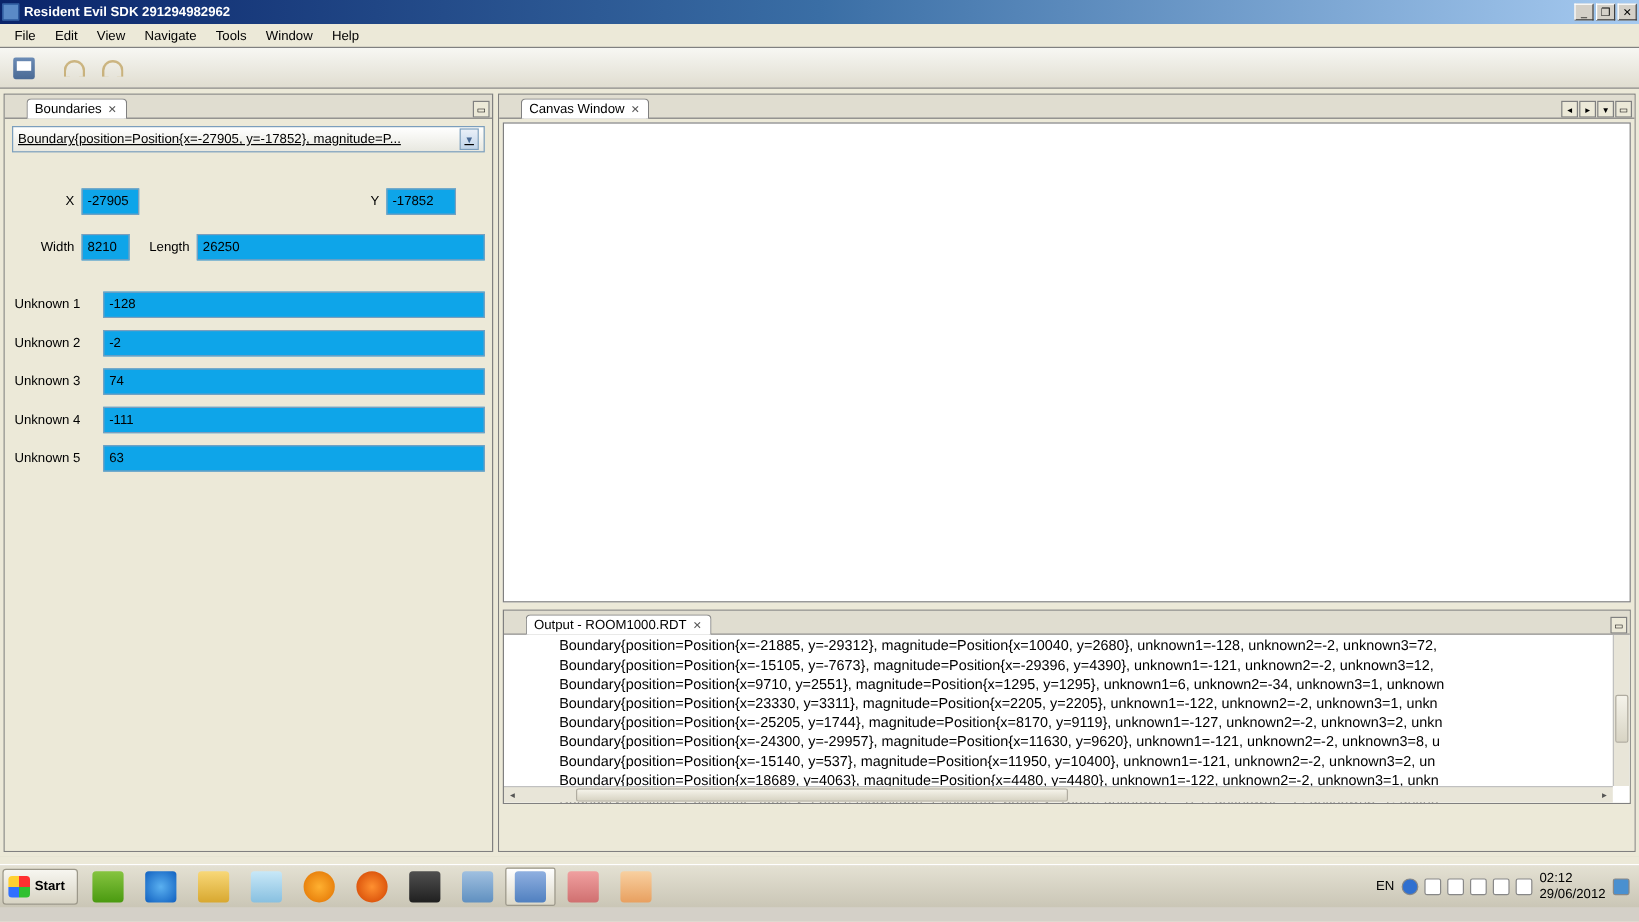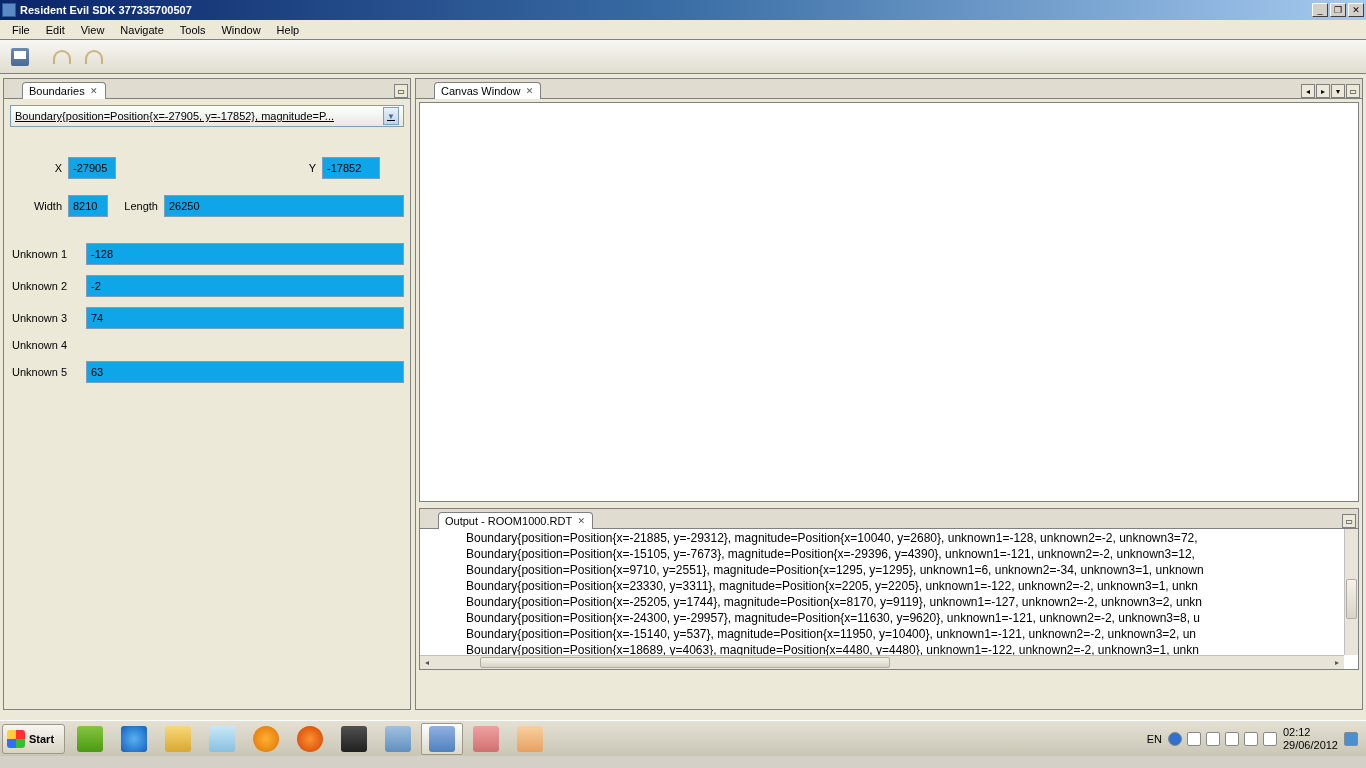--- a/index.html
+++ b/index.html
@@ -81,21 +81,21 @@
 .sys-tray { margin-left: auto; display: flex; align-items: center; gap: 6px; padding-right: 6px; font-size: 11px; }
 .tray-icons { display: flex; gap: 5px; }
 .tray-ico { width: 14px; height: 14px; border: 1px solid #888; background: #fff; border-radius: 2px; }
 .clock { text-align: left; line-height: 13px; }
 </style>
 </head>
 <body>
 
 <div class="titlebar">
   <div class="titlebar-icon"></div>
-  <div class="titlebar-text">Resident Evil SDK 377335700507</div>
+  <div class="titlebar-text">Resident Evil SDK 291294982962</div>
   <div class="titlebar-buttons">
     <div class="titlebar-btn">_</div>
     <div class="titlebar-btn">❐</div>
     <div class="titlebar-btn">✕</div>
   </div>
 </div>
 
 <div class="menubar">
   <div class="menu-item">File</div>
   <div class="menu-item">Edit</div>
@@ -159,20 +159,21 @@
       <div class="form-row unk">
         <div class="form-label">Unknown 2</div>
         <input class="form-input" value="-2" style="">
       </div>
       <div class="form-row unk">
         <div class="form-label">Unknown 3</div>
         <input class="form-input" value="74" style="">
       </div>
       <div class="form-row unk">
         <div class="form-label">Unknown 4</div>
+        <input class="form-input" value="-111" style="">
       </div>
       <div class="form-row unk gap">
         <div class="form-label">Unknown 5</div>
         <input class="form-input" value="63" style="">
       </div>
     </div>
   </div>
 
   <div class="panel panel-right">
     <div class="tab-strip">

